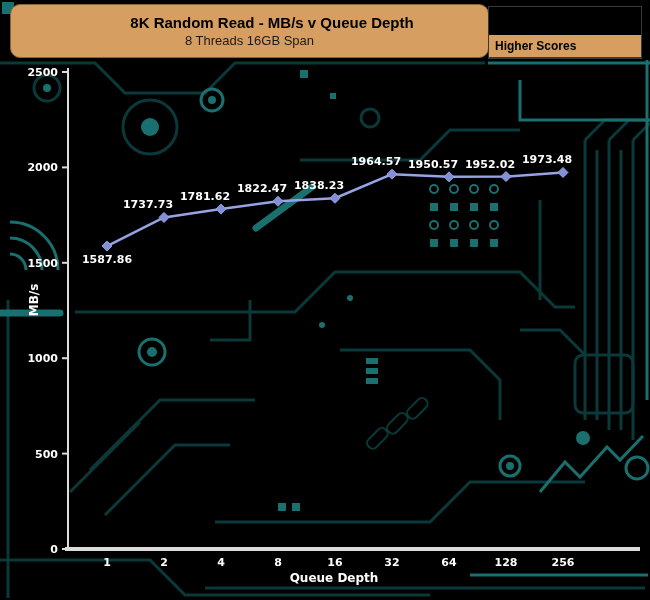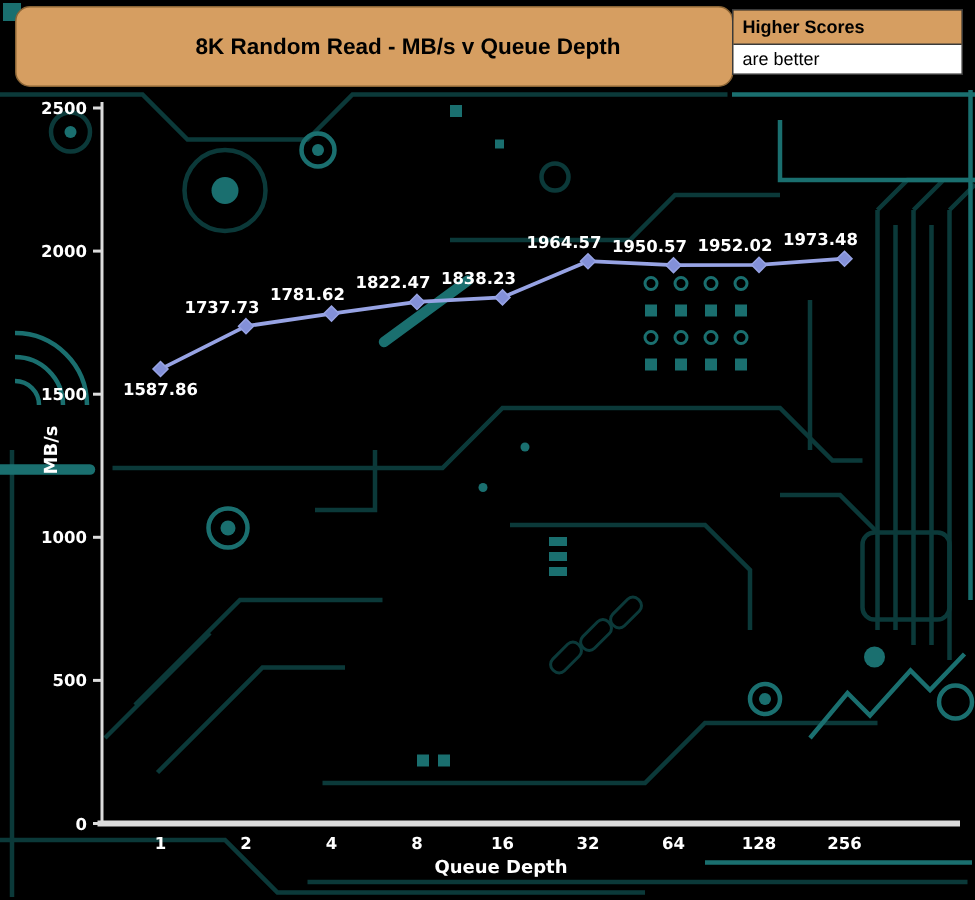--- a/index.html
+++ b/index.html
@@ -15,21 +15,21 @@
   .cbr{stroke:var(--c-bright);fill:none;}
   .cfill{fill:var(--c-bright);stroke:none;}
   .title-box{position:absolute;left:10px;top:4px;width:477px;height:52px;z-index:3;
     background:var(--tan);border:1px solid #8a6435;border-radius:10px;text-align:center;
     color:#000;display:flex;flex-direction:column;justify-content:center;gap:2px;}
   .title{font-size:15px;font-weight:bold;font-family:"Liberation Sans",sans-serif;padding-left:45px;}
   .subtitle{font-size:13px;font-family:"Liberation Sans",sans-serif;color:#1a1a1a;}
   .note-box{position:absolute;right:8px;top:6px;width:152px;z-index:3;
     font-family:"Liberation Sans",sans-serif;border:1px solid #3a3a3a;}
   .note-head{background:var(--tan);color:#000;font-weight:bold;font-size:12px;
-    padding:4px 6px;border-bottom:1px solid #3a3a3a;}
+    padding:4px 6px;border-bottom:1px solid #3a3a3a;margin-top:28px;}
   .note-body{background:#ffffff;color:#000;font-size:12px;padding:2px 6px 3px 6px;}
   .tick{font:bold 11px "DejaVu Sans",sans-serif;fill:var(--text);}
   .datalabel{font:bold 11px "DejaVu Sans",sans-serif;fill:var(--text);}
   .axistitle{font:bold 12px "DejaVu Sans",sans-serif;fill:var(--text);}
 </style>
 </head>
 <body>
 
 <div class="stage">
 
@@ -159,20 +159,20 @@
       <text x="376" y="165.16004400000003" text-anchor="middle" class="datalabel">1964.57</text>
       <text x="433" y="167.83124400000003" text-anchor="middle" class="datalabel">1950.57</text>
       <text x="490" y="167.55458400000003" text-anchor="middle" class="datalabel">1952.02</text>
       <text x="547" y="163.460016" text-anchor="middle" class="datalabel">1973.48</text>
       <text x="38" y="300" text-anchor="middle" class="axistitle" transform="rotate(-90 38 300)">MB/s</text>
       <text x="334" y="582" text-anchor="middle" class="axistitle">Queue Depth</text>
     </svg>
 
   <div class="title-box">
     <div class="title">8K Random Read - MB/s v Queue Depth</div>
+    <div class="subtitle">8 Threads 16GB Span</div>
   </div>
 
   <div class="note-box">
     <div class="note-head">Higher Scores</div>
-    <div class="note-body">are better</div>
   </div>
 
 </div>
 
 </body></html>

